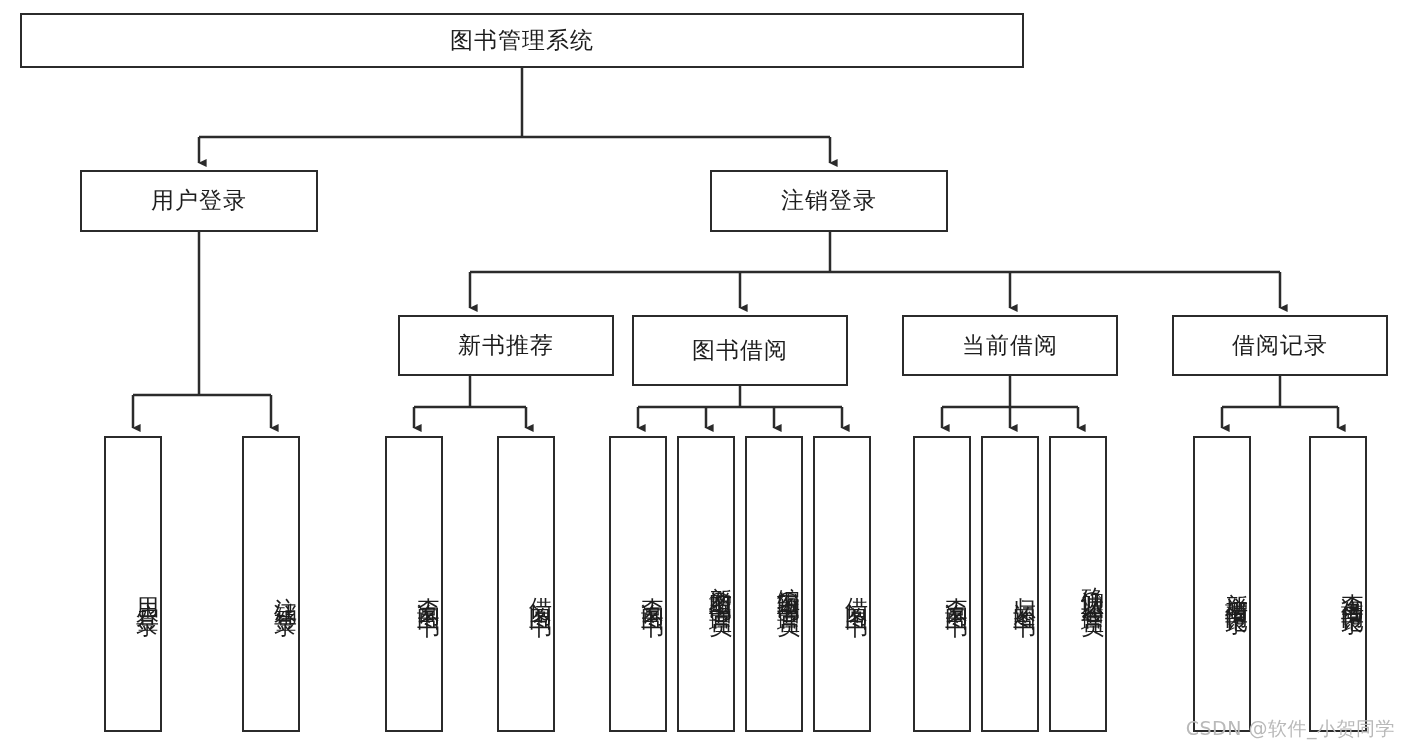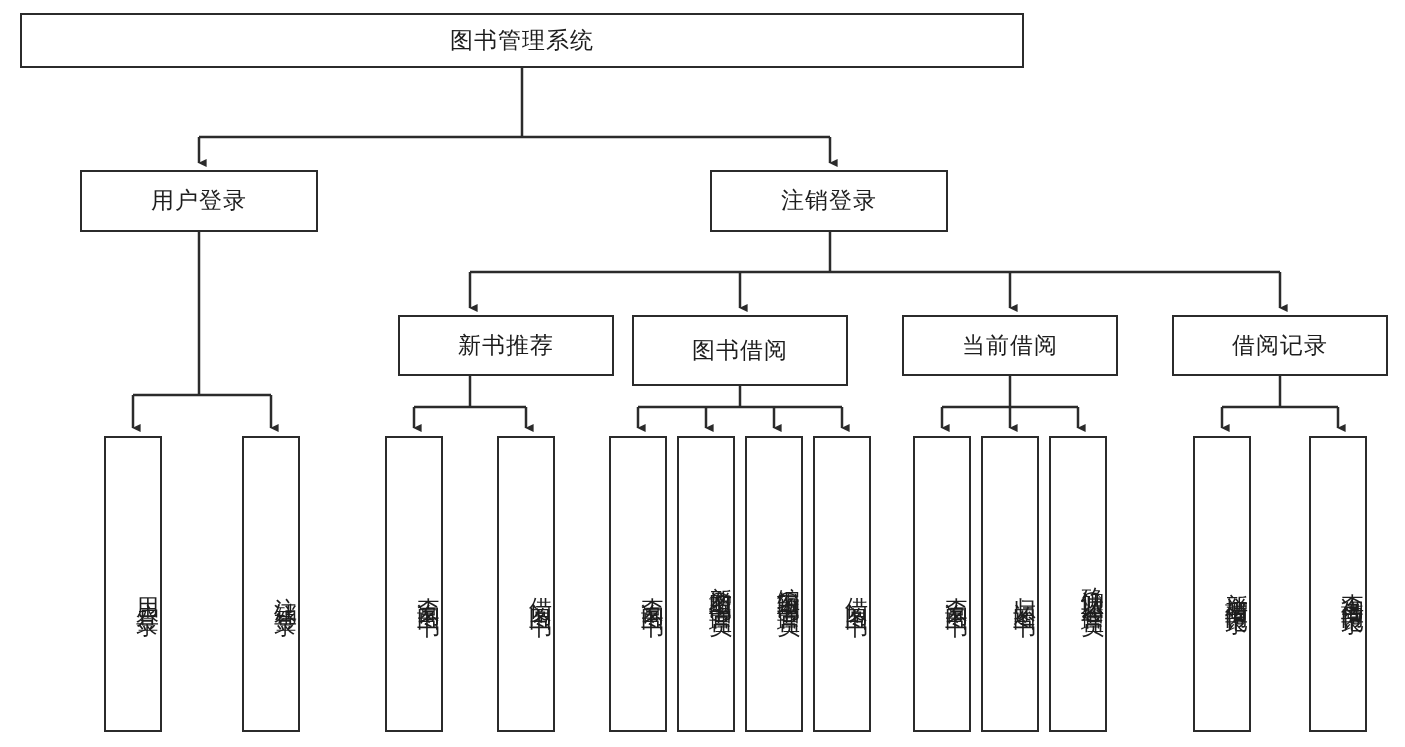--- a/index.html
+++ b/index.html
@@ -140,13 +140,14 @@
   <div class="node node-v longtext" style="left:745px;top:436px;width:58px;height:296px;">编辑图书（管理员）</div>
   <div class="node node-v" style="left:813px;top:436px;width:58px;height:296px;">借阅图书</div>
 
   <div class="node node-v" style="left:913px;top:436px;width:58px;height:296px;">查询图书</div>
   <div class="node node-v" style="left:981px;top:436px;width:58px;height:296px;">归还图书</div>
   <div class="node node-v longtext" style="left:1049px;top:436px;width:58px;height:296px;">确认归还（管理员）</div>
 
   <div class="node node-v longtext" style="left:1193px;top:436px;width:58px;height:296px;">新增借阅记录</div>
   <div class="node node-v longtext" style="left:1309px;top:436px;width:58px;height:296px;">查询借阅记录</div>
 
+  <div class="watermark">CSDN @软件_小贺同学</div>
 </div>
 
 </body></html>

